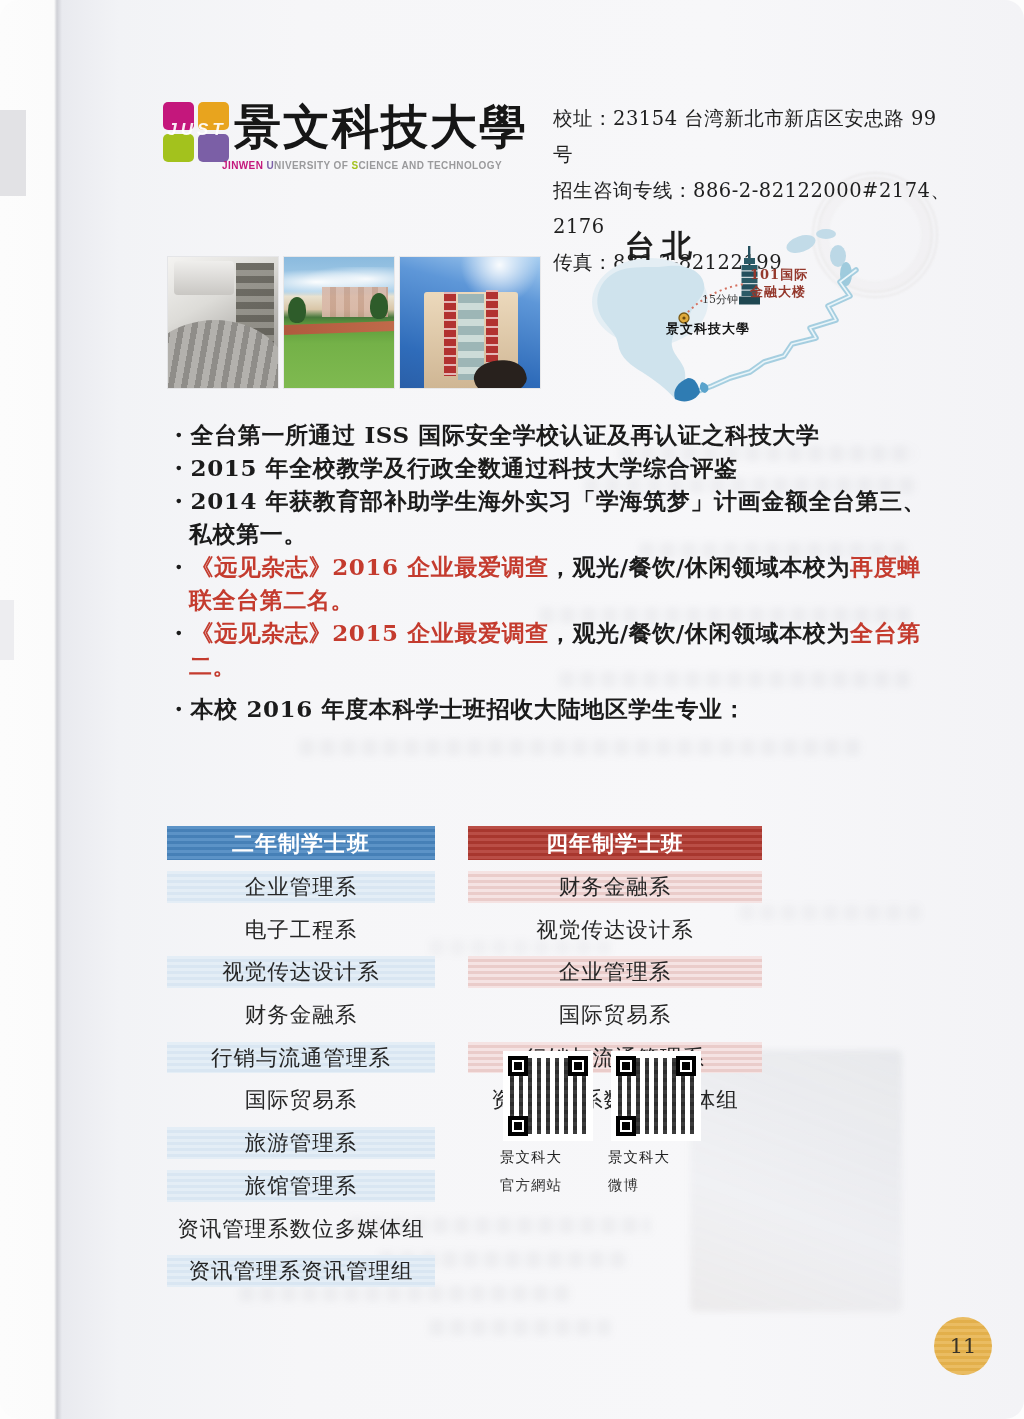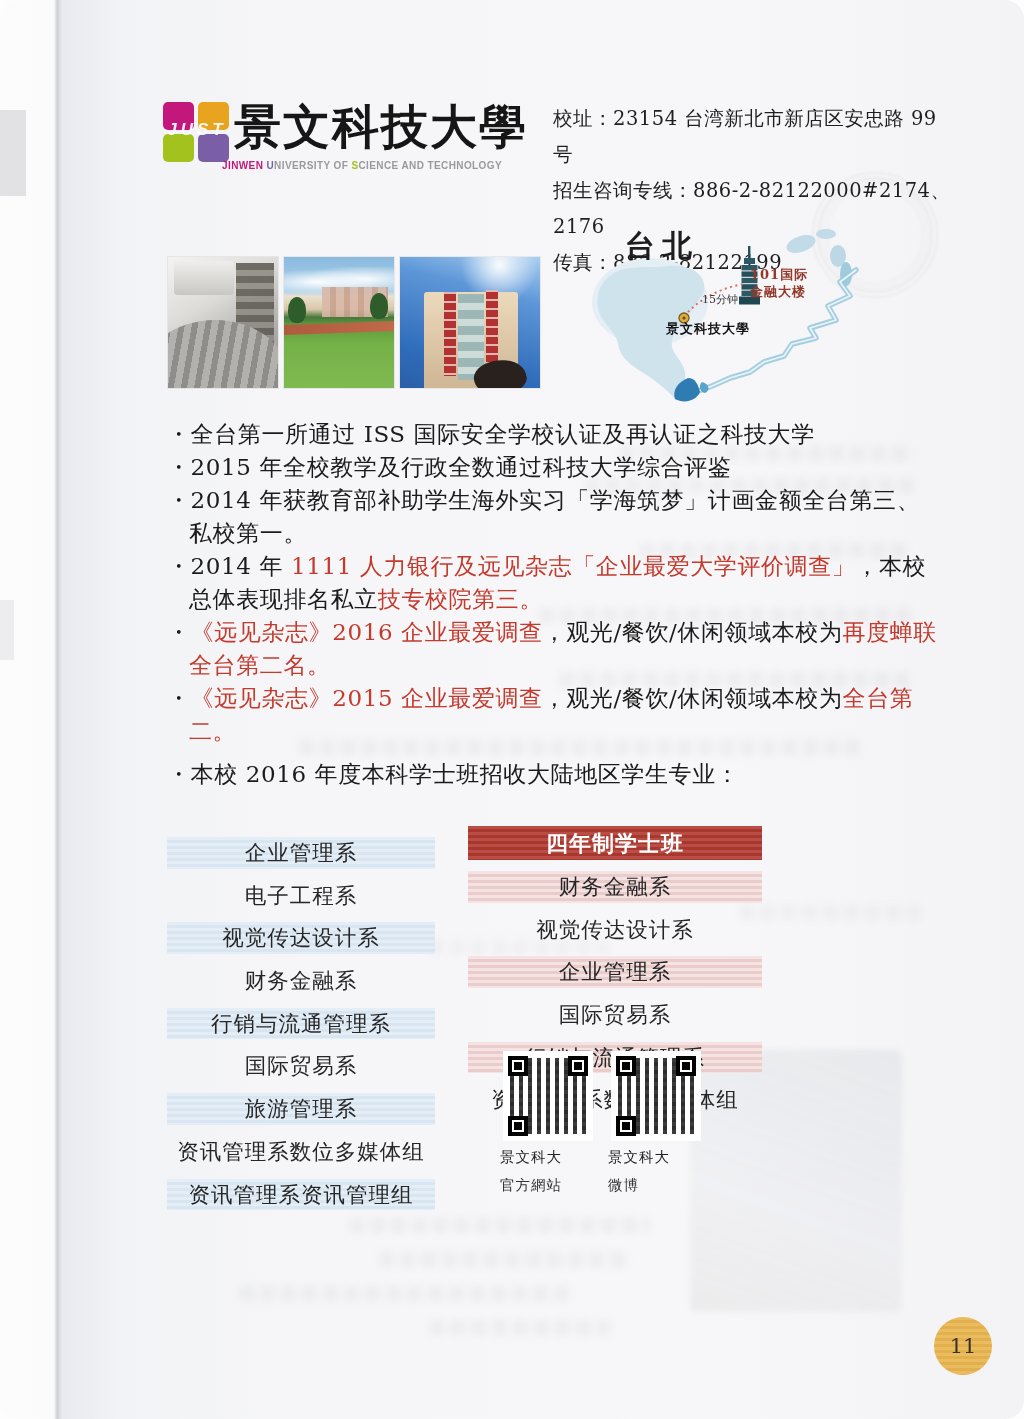--- a/index.html
+++ b/index.html
@@ -62,21 +62,21 @@
   .p3-sculpt{right:14px;bottom:-6px;width:52px;height:34px;background:#28211d;border-radius:45% 60% 35% 55%;transform:rotate(-12deg);}
   
   .map-svg{left:588px;top:220px;}
   .map-city{left:625px;top:226px;font-family:"Liberation Sans",sans-serif;font-size:30px;font-weight:700;
     letter-spacing:7px;color:#1d1d1d;}
   .map-tower-label{left:750px;top:266px;font-size:13px;line-height:17px;font-weight:700;color:#94382c;letter-spacing:1px;}
   .map-time{left:702px;top:292px;font-size:11px;color:#3c3c3c;}
   .map-school{left:666px;top:320px;font-size:13px;font-weight:600;color:#141414;letter-spacing:1px;}
   
   .bullets{left:167px;top:418px;width:772px;font-size:23px;line-height:33px;letter-spacing:.6px;color:#1b1b1b;}
-  .bullet{padding-left:22px;text-indent:-22px;}
+  .bullet{padding-left:22px;text-indent:-22px;font-weight:bold;}
   .red{color:var(--accent-red,#c43b2e);}
   .intro-line{margin-top:10px;}
   
   .tcol{position:absolute;top:826px;font-size:21.5px;letter-spacing:1px;}
   .tcol-left{left:167px;width:268px;}
   .tcol-right{left:468px;width:294px;}
   .thead{height:34px;line-height:34px;text-align:center;color:#fff;font-weight:700;font-size:22px;}
   .thead-blue{background:repeating-linear-gradient(180deg,rgba(255,255,255,.10) 0 3px,rgba(0,0,0,.05) 3px 6px),#4a87c1;}
   .thead-red{background:repeating-linear-gradient(180deg,rgba(255,255,255,.10) 0 3px,rgba(0,0,0,.06) 3px 6px),#b23a31;}
   .trow{height:31.7px;line-height:31.7px;text-align:center;color:#262626;margin-top:11px;}
@@ -192,35 +192,36 @@
     <div>101国际</div>
     <div>金融大楼</div>
   </div>
   <div class="abs map-time">15分钟</div>
   <div class="abs map-school">景文科技大學</div>
 
   <div class="abs bullets">
     <div class="bullet"><span>・全台第一所通过 ISS 国际安全学校认证及再认证之科技大学</span></div>
     <div class="bullet"><span>・2015 年全校教学及行政全数通过科技大学综合评鉴</span></div>
     <div class="bullet"><span>・2014 年获教育部补助学生海外实习「学海筑梦」计画金额全台第三、私校第一。</span></div>
-    <div class="bullet"><span>・2014 年 </span><span class="red">1111 人力银行及远见杂志「企业最爱大学评价调查」</span><span>，本校总体表现排名私立</span><span class="red">技专校院第三。</span></div>
     <div class="bullet"><span>・</span><span class="red">《远见杂志》2016 企业最爱调查</span><span>，观光/餐饮/休闲领域本校为</span><span class="red">再度蝉联全台第二名。</span></div>
     <div class="bullet"><span>・</span><span class="red">《远见杂志》2015 企业最爱调查</span><span>，观光/餐饮/休闲领域本校为</span><span class="red">全台第二。</span></div>
     <div class="bullet intro-line"><span>・本校 2016 年度本科学士班招收大陆地区学生专业：</span></div>
   </div>
 
   <div class="tcol tcol-left">
+    <div class="thead thead-blue">二年制学士班</div>
     <div>
         <div class="trow alt-blue">企业管理系</div>
         <div class="trow">电子工程系</div>
         <div class="trow alt-blue">视觉传达设计系</div>
         <div class="trow">财务金融系</div>
         <div class="trow alt-blue">行销与流通管理系</div>
         <div class="trow">国际贸易系</div>
         <div class="trow alt-blue">旅游管理系</div>
+        <div class="trow alt-blue">旅馆管理系</div>
         <div class="trow">资讯管理系数位多媒体组</div>
         <div class="trow alt-blue">资讯管理系资讯管理组</div>
       </div>
   </div>
   <div class="tcol tcol-right">
     <div class="thead thead-red">四年制学士班</div>
     <div>
         <div class="trow alt-pink">财务金融系</div>
         <div class="trow">视觉传达设计系</div>
         <div class="trow alt-pink">企业管理系</div>

